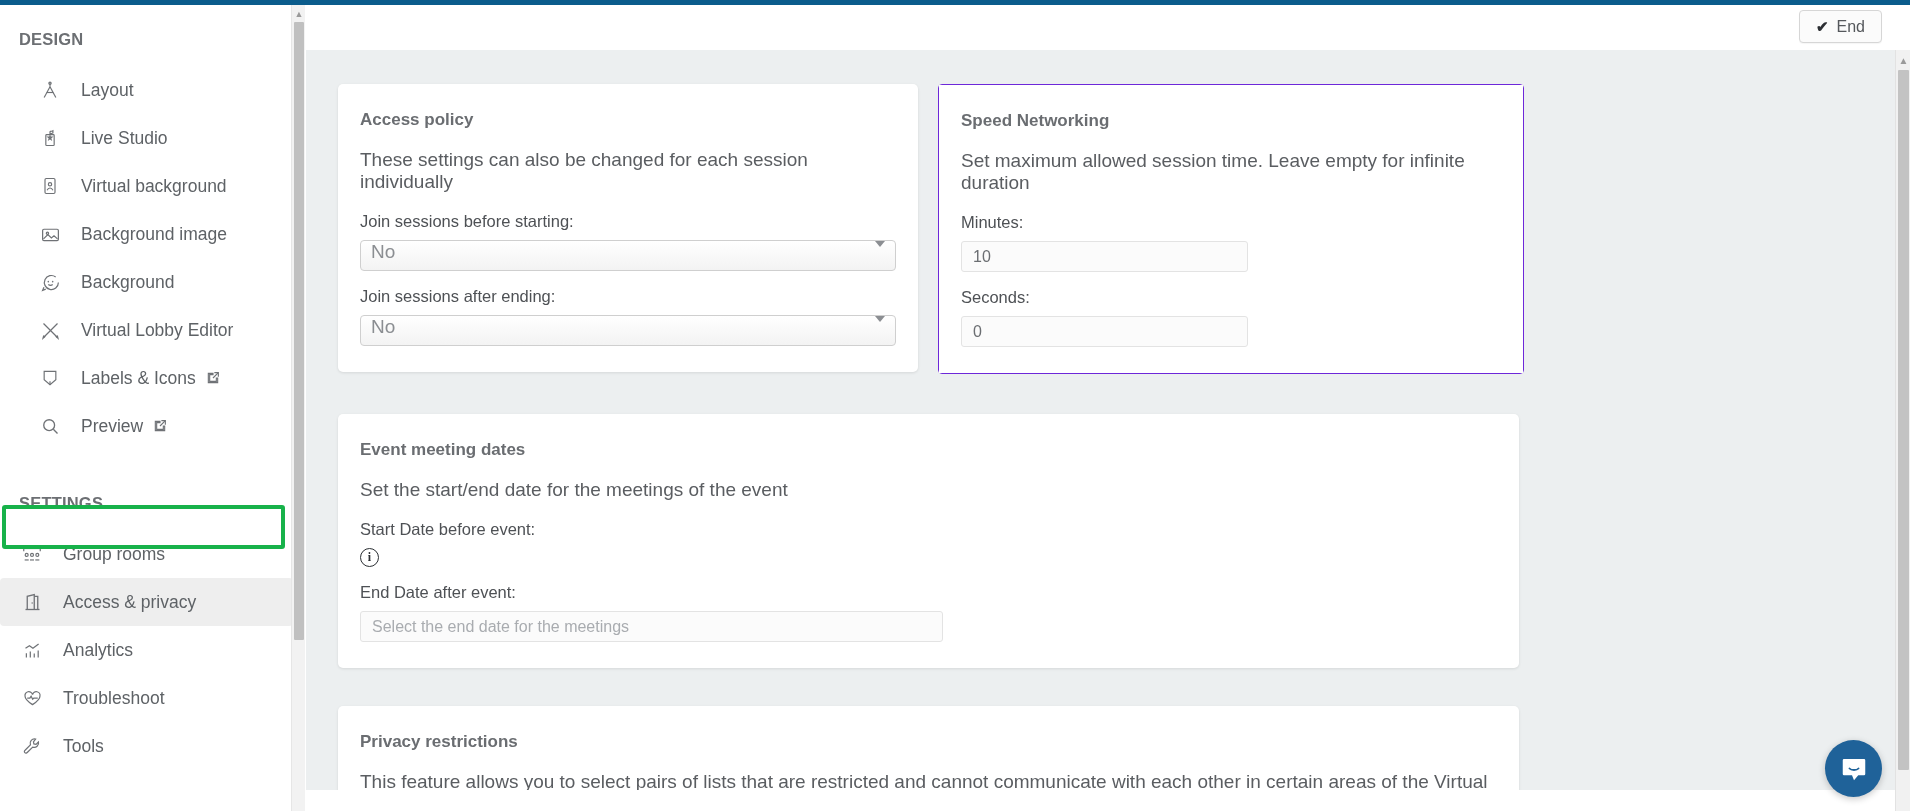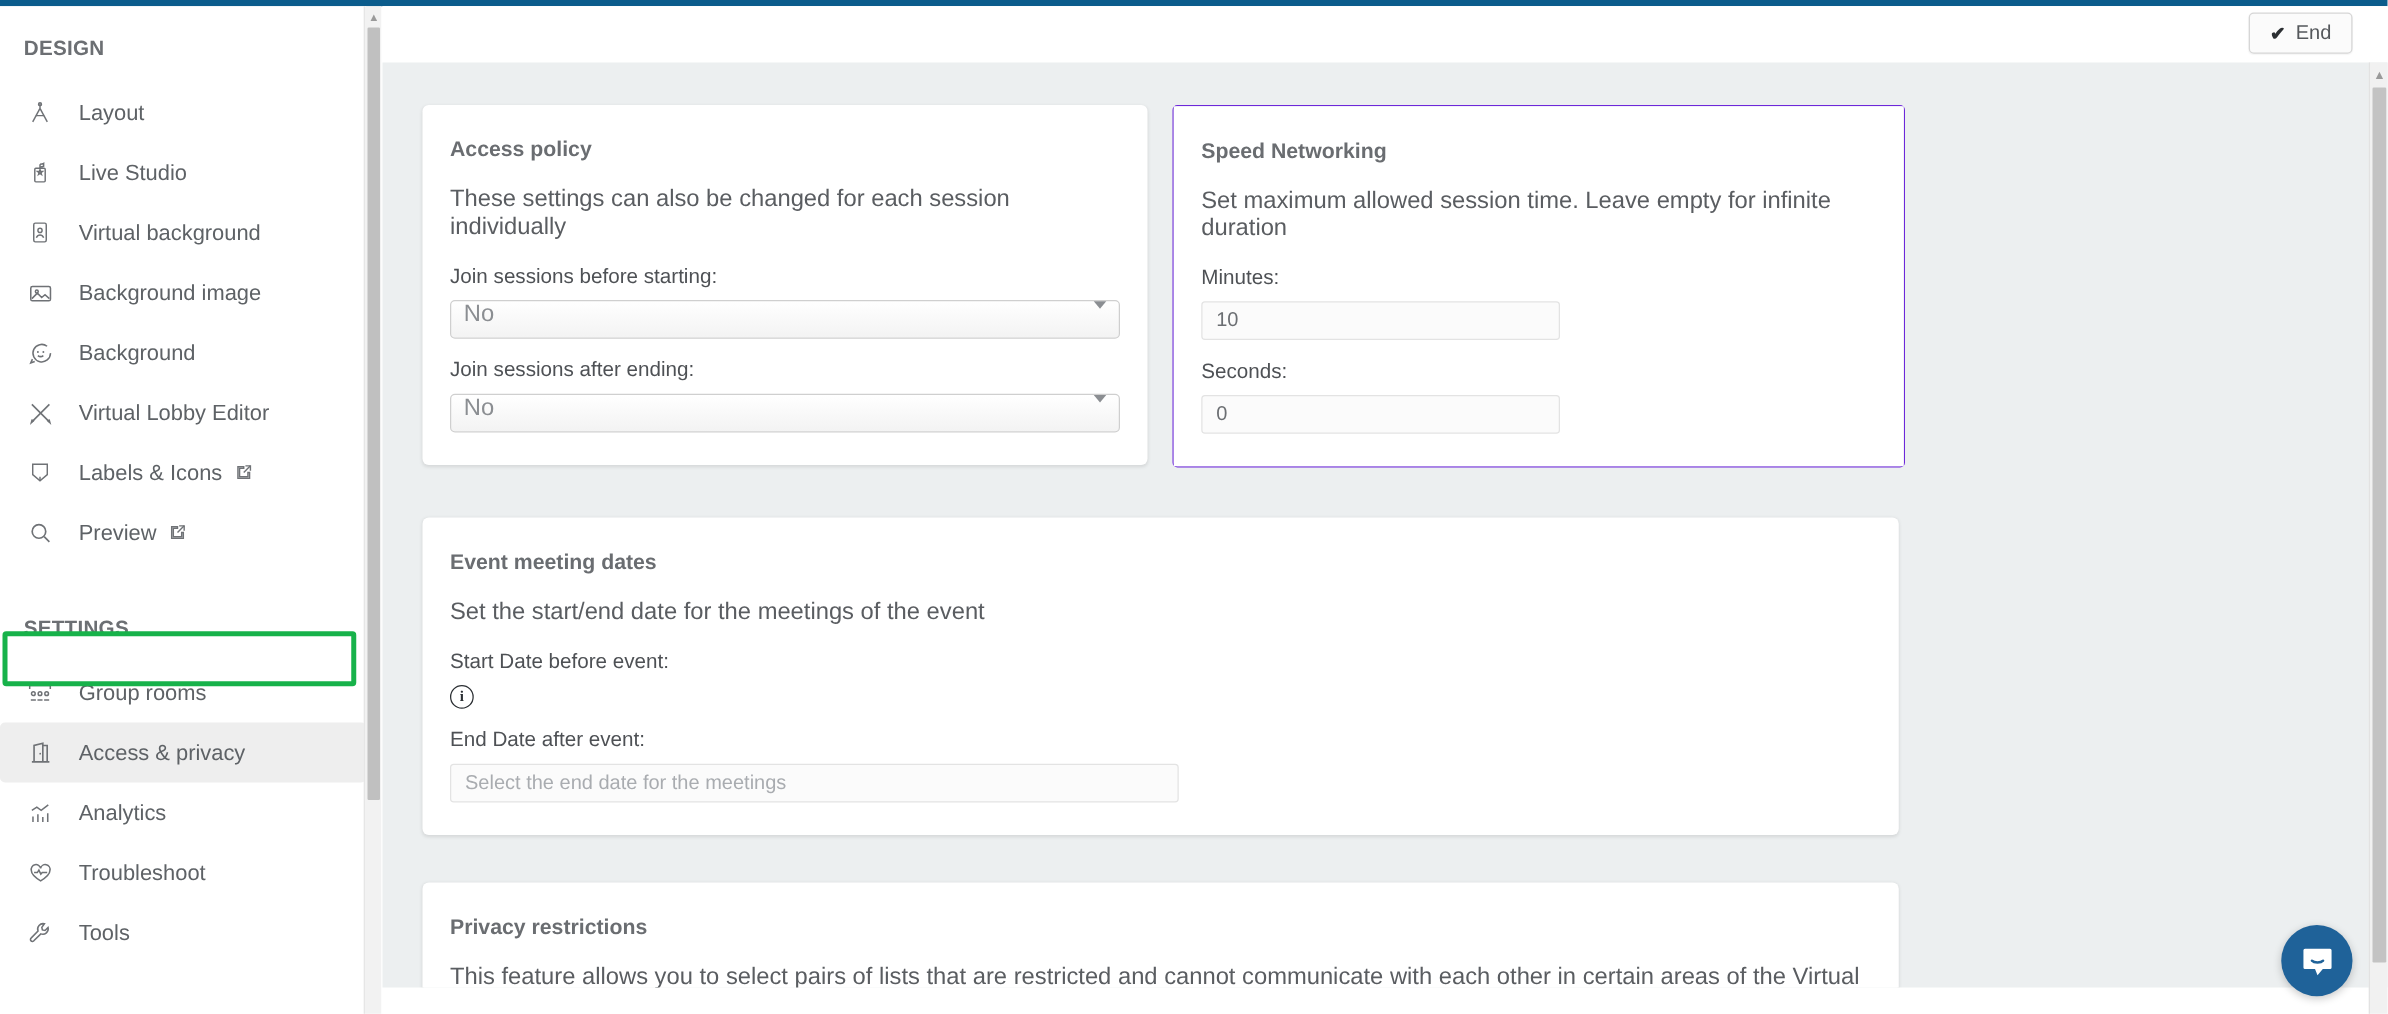--- a/index.html
+++ b/index.html
@@ -309,21 +309,21 @@
 </style>
 </head>
 <body>
 
 <div id="top-strip"></div>
 
 <div id="sidebar">
 
   <div class="section-title" style="margin-top:25px;">DESIGN</div>
 
-  <div style="margin-top:17px;">
+  <div style="margin-top:17px;padding-left:18px;">
     <div class="nav-item">
       <span class="ico">
         <svg width="20" height="20" viewBox="0 0 24 24" fill="none" stroke="currentColor" stroke-width="1.4">
           <path d="M12 3v5"></path>
             <path d="M12 8 5 21"></path>
             <path d="M12 8l7 13"></path>
             <circle cx="12" cy="4" r="1.4"></circle>
             <path d="M8 15h8"></path>
         </svg>
       </span>

